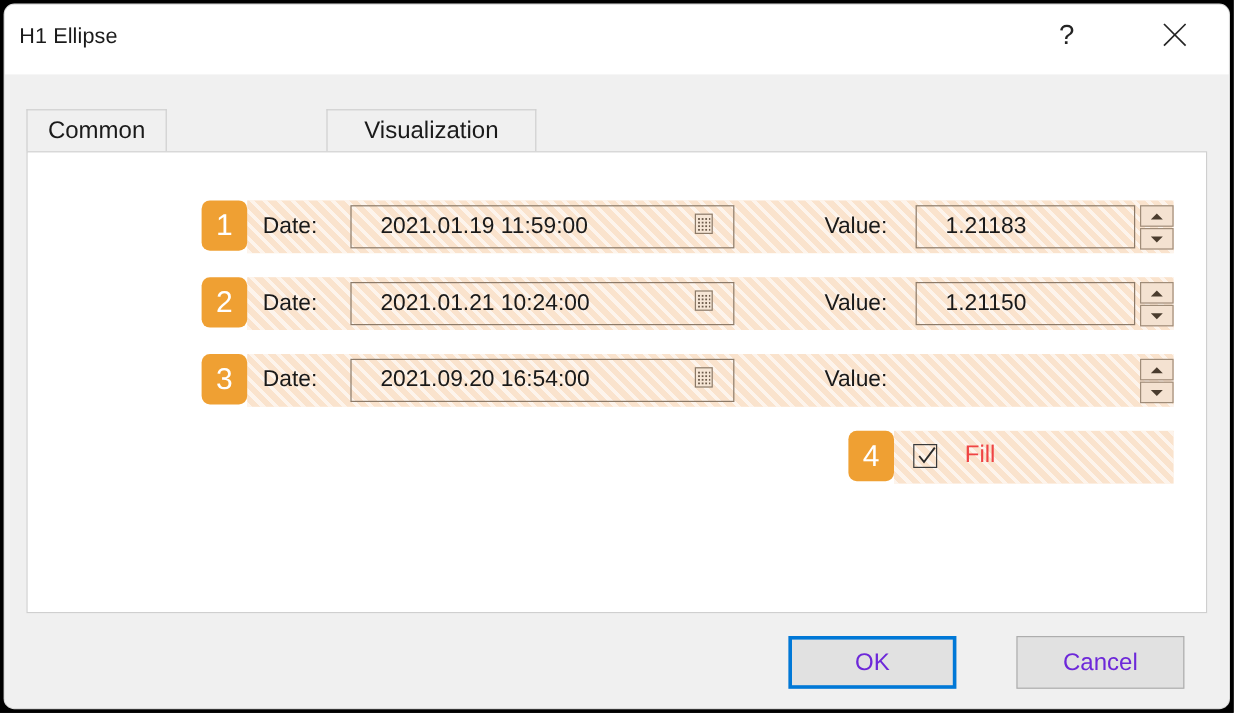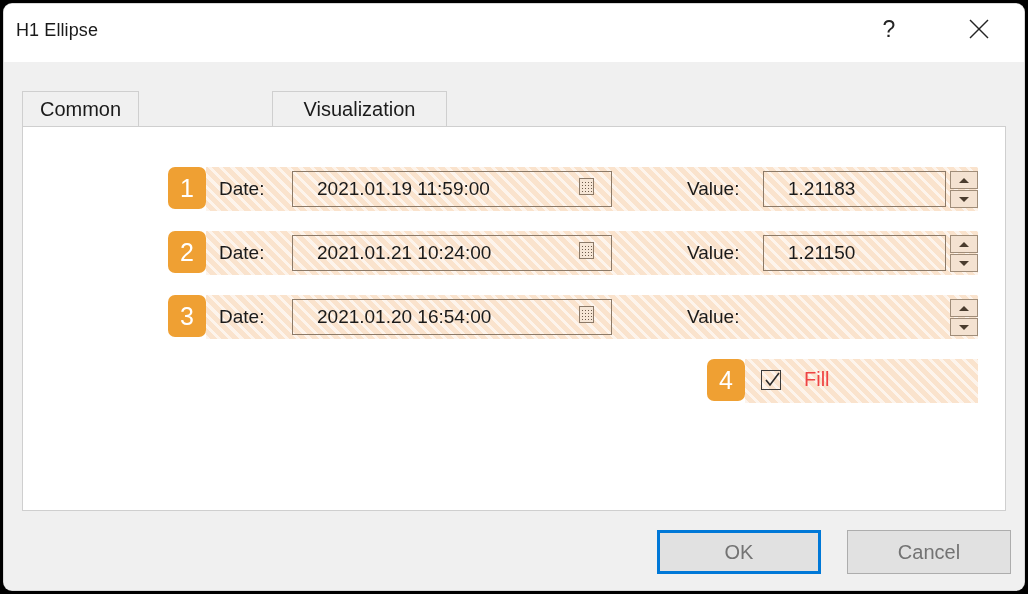--- a/index.html
+++ b/index.html
@@ -238,27 +238,27 @@
     font-size: 20px;
     color: #ef4444;
     margin-left: 15px;
   }
 
   
   .dlgbtn {
     position: absolute;
     box-sizing: border-box;
     height: 44px;
-    width: 164px;
+    width: 140px;
     background: #e1e1e1;
     display: flex;
     align-items: center;
     justify-content: center;
     font-size: 20px;
-    color: #737373;
+    color: #6d28d9;
   }
   #ok-button {
     left: 653px;
     top: 468px;
     border: 3px solid #0078d7;
     background: #e1e1e1;
   }
   #cancel-button {
     left: 843px;
     top: 468px;
@@ -334,21 +334,21 @@
             <i class="arrow-up"></i>
           </div>
         <div class="dn">
             <i class="arrow-dn"></i>
           </div>
       </div>
 
       <div class="badge" style="left:145px; top:168px;">3</div>
       <div class="param-row hatch" style="left:183px; top:168px; width:772px;"></div>
       <div class="field-label" style="left:196px; top:179px;">Date:</div>
-      <div class="textbox" style="left:269px; top:172px; width:320px;">2021.01.20 16:54:00</div>
+      <div class="textbox" style="left:269px; top:172px; width:320px;">2021.09.20 16:54:00</div>
       <div class="cal-icon" style="left:556px; top:179px;">
         <div class="shadow"></div>
           <div class="sheet"></div>
           <div class="dots"></div>
       </div>
       <div class="field-label" style="left:664px; top:179px;">Value:</div>
       <div class="spinner" style="left:927px; top:172px;">
         <div class="up">
             <i class="arrow-up"></i>
           </div>

